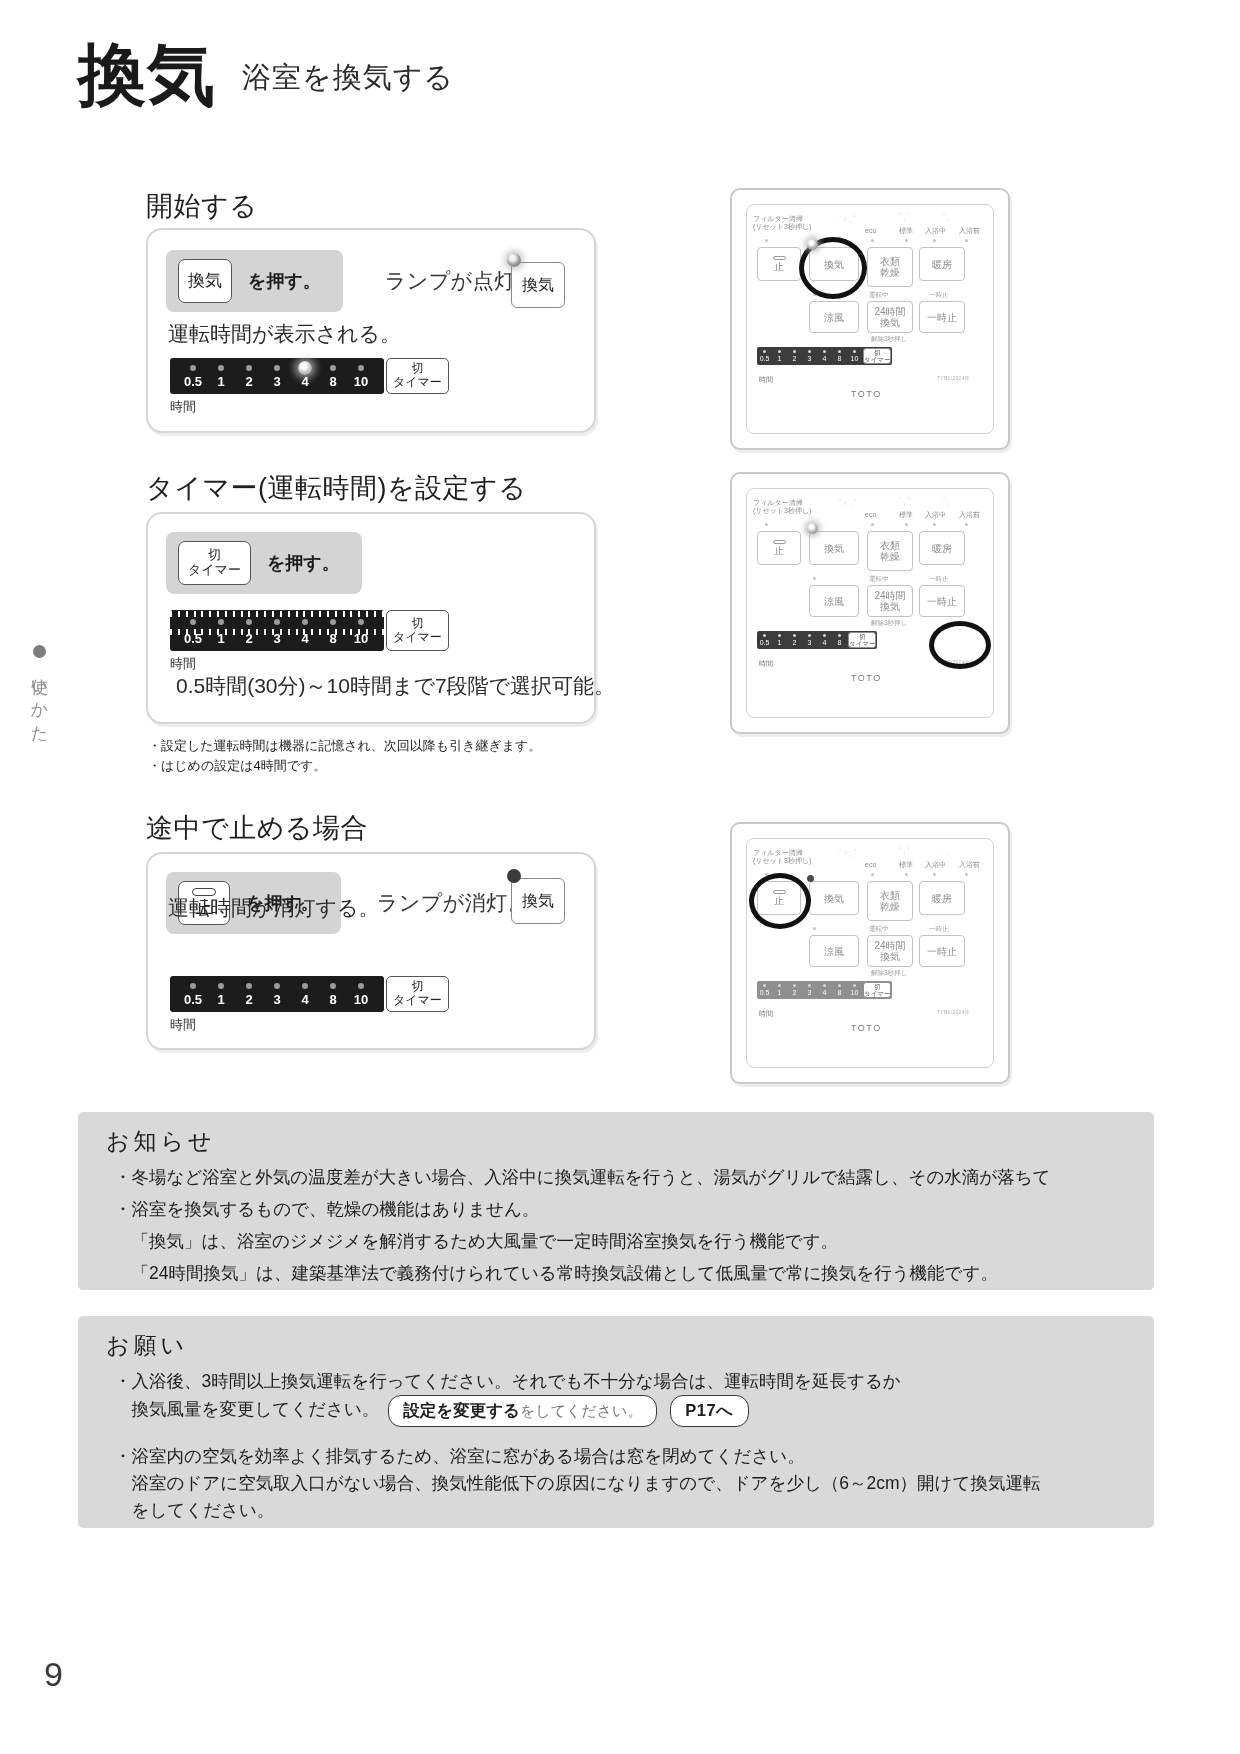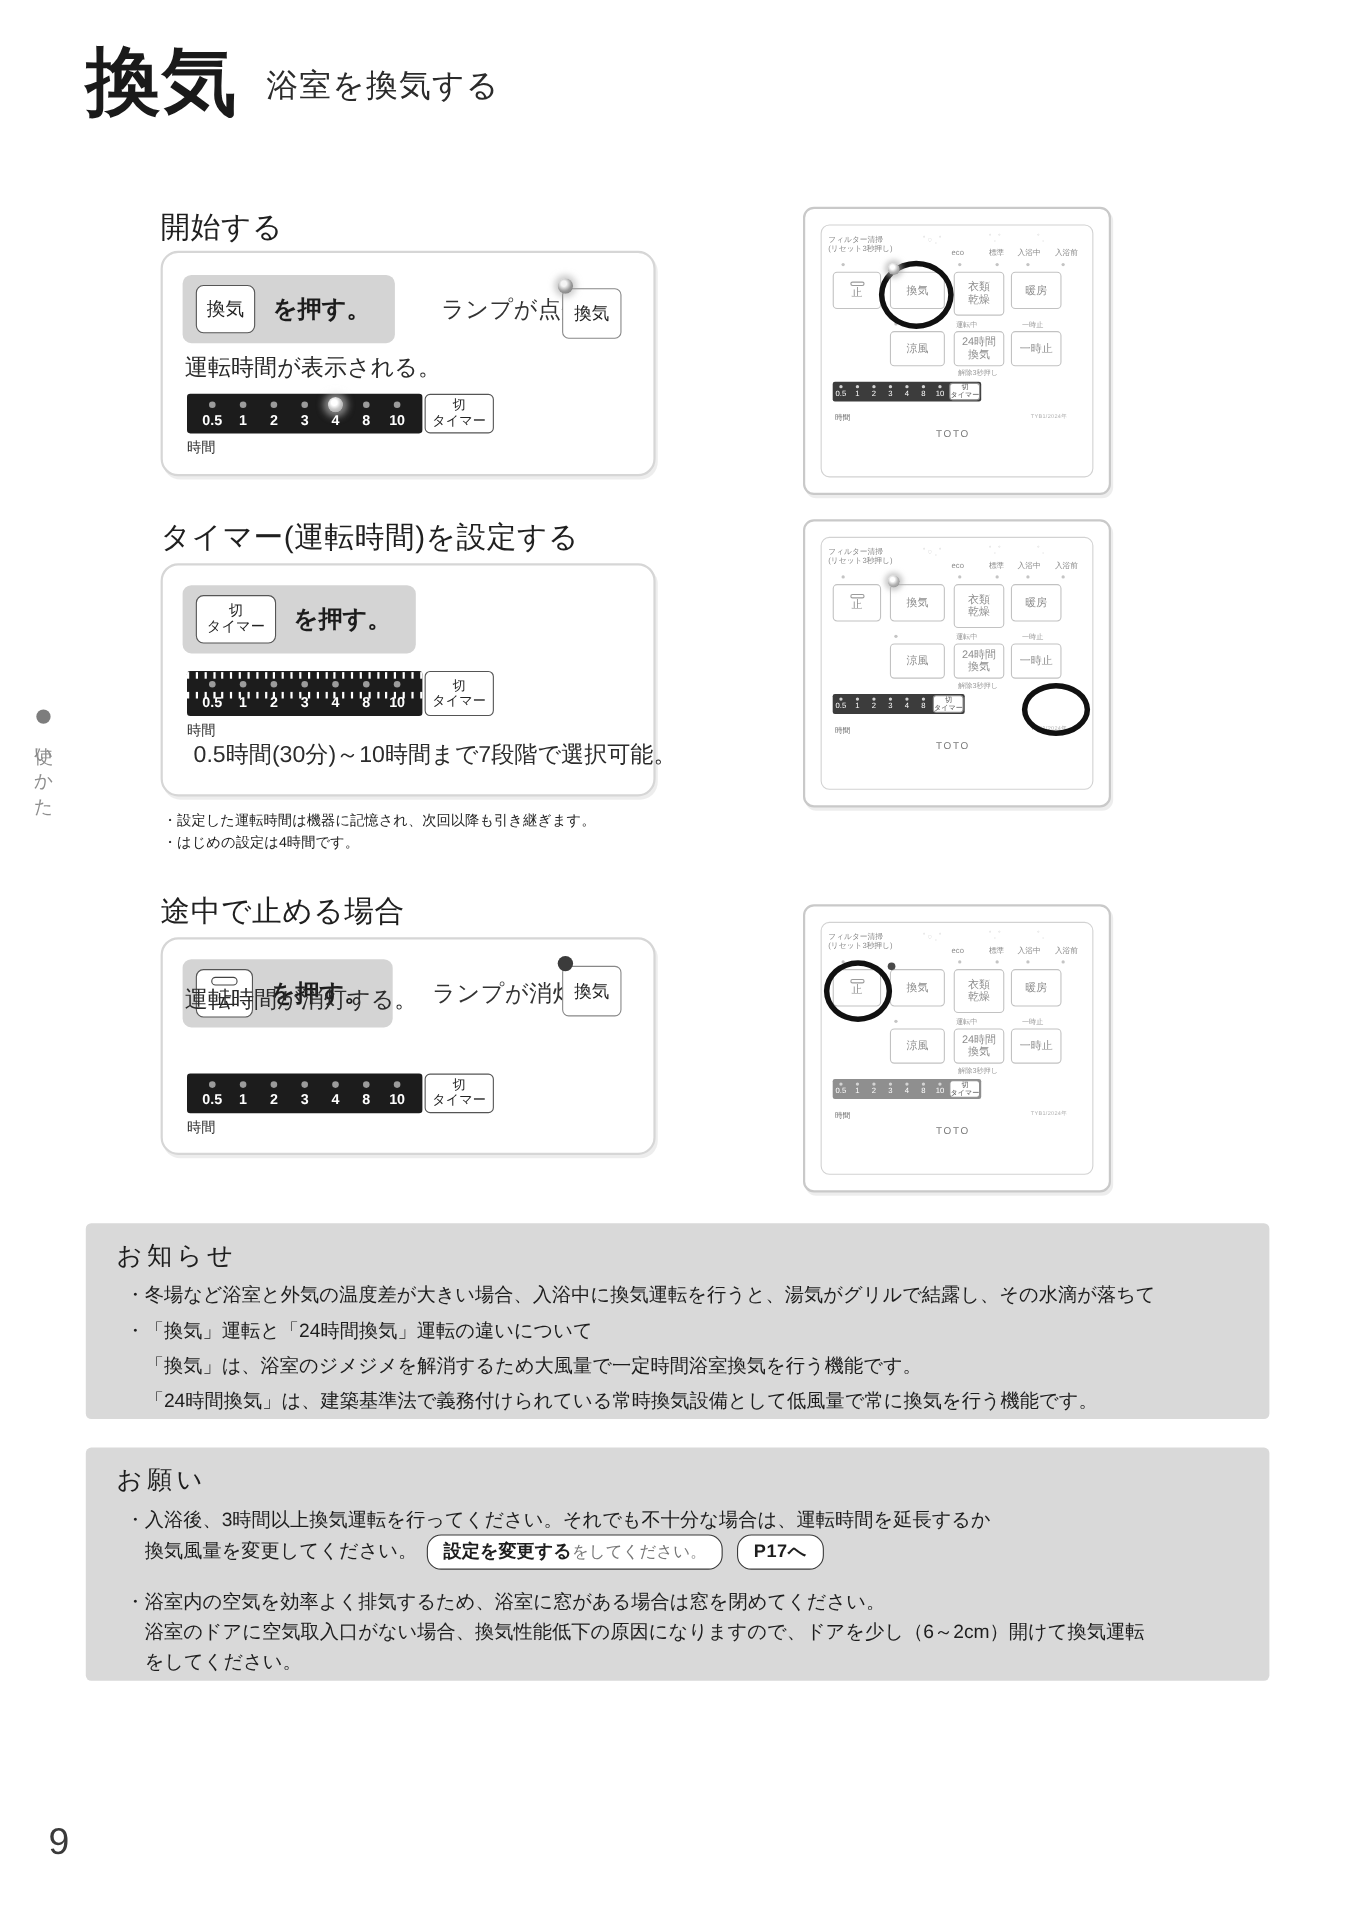--- a/index.html
+++ b/index.html
@@ -41,21 +41,21 @@
     display:flex; align-items:center; padding:9px 22px 9px 12px;
   }
   .panel-btn {
     background:#fff; border:1.6px solid #555; border-radius:7px;
     min-width:52px; min-height:44px;
     display:flex; flex-direction:column; align-items:center; justify-content:center;
     font-size:17px; color:#222; padding:3px 9px; line-height:1.12;
   }
   .panel-btn.small { font-size:13px; }
   .btn-bar { width:24px; height:8px; border:1.6px solid #444; border-radius:5px; margin-bottom:2px; }
-  .press-text { font-size:22px; font-weight:bold; margin-left:16px; color:#1c1c1c; }
+  .press-text { font-size:18px; font-weight:bold; margin-left:16px; color:#1c1c1c; }
   .lamp-text { font-size:21px; color:#333; margin-left:42px; letter-spacing:0.5px; }
 
   .lamp-card { position:absolute; }
   .lamp-card .lamp-dot {
     width:14px; height:14px; border-radius:50%;
     position:absolute; left:-4px; top:-9px; z-index:3;
   }
   .lamp-dot.on { background:radial-gradient(circle at 40% 35%, #f4f4f4 0 20%, #9a9a9a 55%, #6e6e6e 100%); box-shadow:0 0 6px 3px rgba(160,160,160,0.55); }
   .lamp-dot.off { background:#3b3b3b; }
   .lamp-btn {
@@ -680,21 +680,21 @@
 
       <div class="highlight-ring" style="left:2px; top:34px; width:62px; height:56px;"></div>
     </div>
   </div>
 </div>
 
 <div class="notice" style="left:78px; top:1112px; width:1076px; height:178px;">
   <div class="notice-title" style="position:absolute; left:28px; top:14px;">お知らせ</div>
   <ul style="position:absolute; left:36px; top:52px; right:16px;">
     <li class="notice-line">・冬場など浴室と外気の温度差が大きい場合、入浴中に換気運転を行うと、湯気がグリルで結露し、その水滴が落ちて</li>
-    <li class="notice-line">・「換気」運転と「24時間換気」運転の違いについて</li>
+    <li class="notice-line">・浴室を換気するもので、乾燥の機能はありません。</li>
     <li class="notice-line">　「換気」は、浴室のジメジメを解消するため大風量で一定時間浴室換気を行う機能です。</li>
     <li class="notice-line">　「24時間換気」は、建築基準法で義務付けられている常時換気設備として低風量で常に換気を行う機能です。</li>
   </ul>
 </div>
 
 <div class="notice" style="left:78px; top:1316px; width:1076px; height:212px;">
   <div class="notice-title" style="position:absolute; left:28px; top:14px;">お願い</div>
   <div style="position:absolute; left:36px; top:52px; right:16px;">
     <div class="notice-line">・入浴後、3時間以上換気運転を行ってください。それでも不十分な場合は、運転時間を延長するか</div>
     <div class="notice-line">

